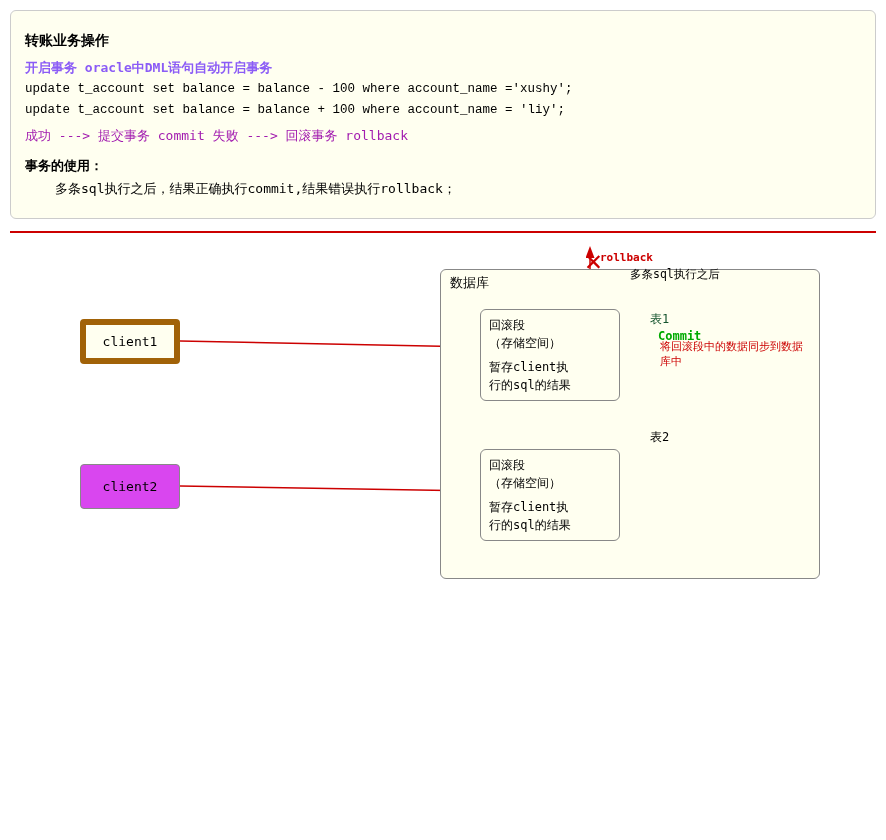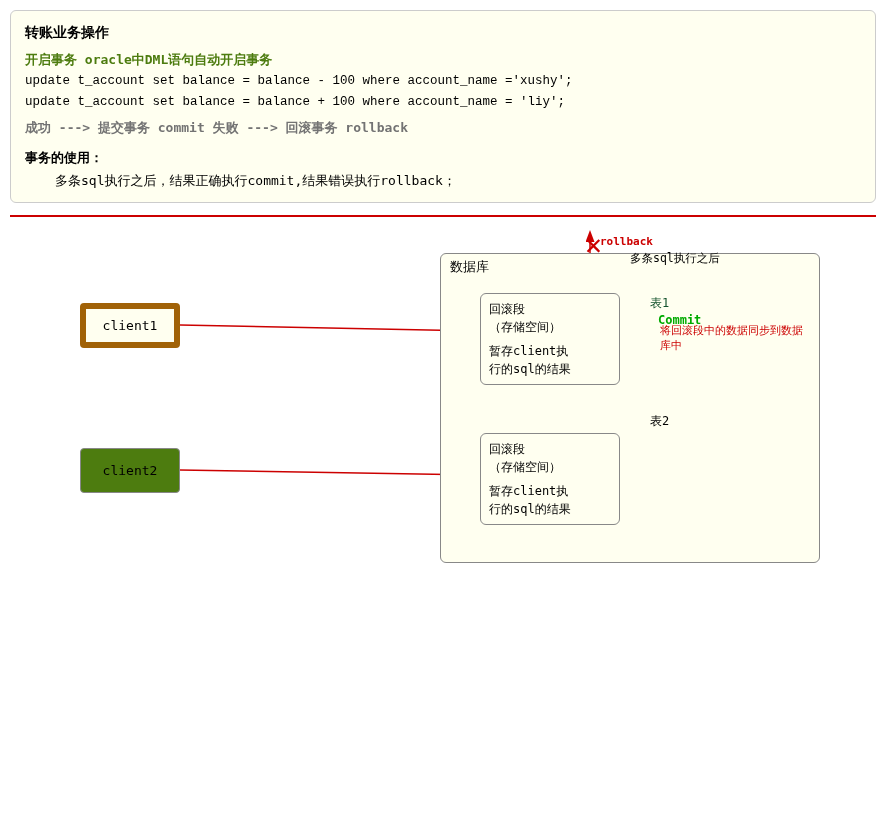--- a/index.html
+++ b/index.html
@@ -18,46 +18,46 @@
       background: #fff;
       position: relative;
       padding: 10px;
     }
 
     
     .top-box {
       border: 1px solid #ccc;
       border-radius: 6px;
       background: #fffff0;
-      padding: 10px 14px;
+      padding: 18px 14px;
       margin-bottom: 12px;
       line-height: 1.7;
     }
 
     .top-box .title-line {
       font-size: 14px;
       font-weight: bold;
       color: #000;
       margin-bottom: 4px;
     }
 
     .top-box .open-line {
       font-weight: bold;
-      color: #4d7c0f;
+      color: #8b5cf6;
     }
 
     .top-box .code-line {
       font-family: 'Courier New', monospace;
       font-size: 12.5px;
       color: #000;
     }
 
     .top-box .success-line {
-      font-weight: bold;
-      color: #737373;
+      font-weight: normal;
+      color: #a21caf;
       margin-top: 4px;
     }
 
     .top-box .usage-section {
       margin-top: 8px;
     }
 
     .top-box .usage-title {
       font-weight: bold;
     }
@@ -165,21 +165,21 @@
     }
 
     .client2-box {
       position: absolute;
       top: 225px;
       left: 70px;
       width: 100px;
       height: 45px;
       border: 1px solid #888;
       border-radius: 4px;
-      background: #4d7c0f;
+      background: #d946ef;
       display: flex;
       align-items: center;
       justify-content: center;
       font-size: 13px;
     }
 
     
     .table1-label {
       position: absolute;
       top: 72px;

